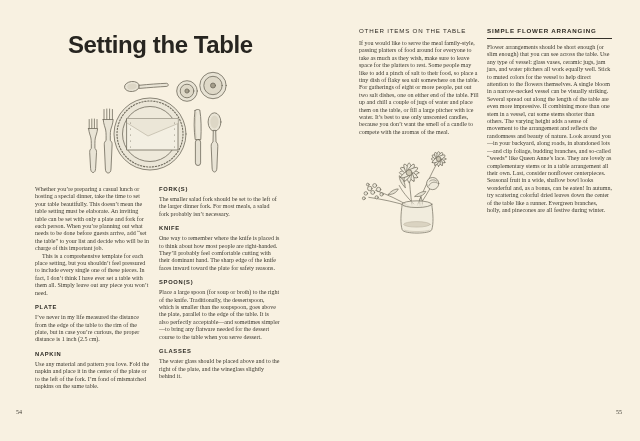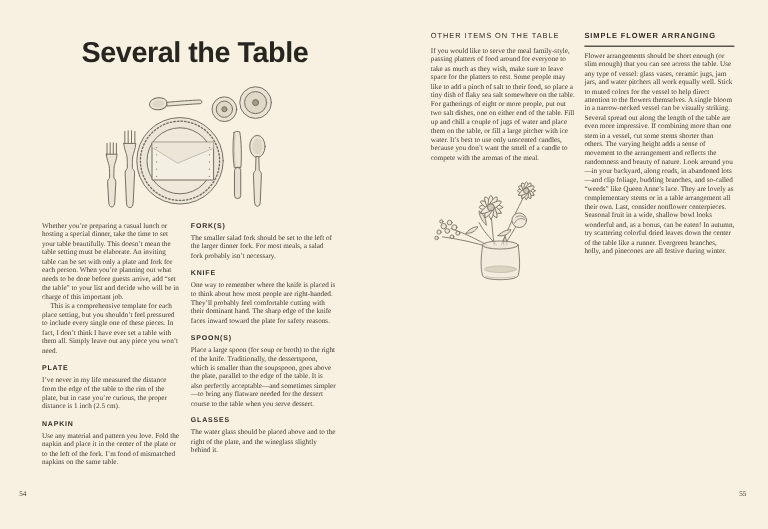--- a/index.html
+++ b/index.html
@@ -27,21 +27,21 @@
   svg{position:absolute;}
   .svg-setting{left:45px;top:62px;}
   .svg-flowers{left:356px;top:140px;}
 </style>
 </head>
 <body>
 
 <div class="spread">
 
   <div>
-    <h1 class="page-title">Several the Table</h1>
+    <h1 class="page-title">Setting the Table</h1>
 
     <svg class="svg-setting" width="250" height="118" viewBox="0 0 250 118">
       <g stroke="#6f6a5c" stroke-width="0.8" fill="none" stroke-linecap="round" stroke-linejoin="round">
 
         <g>
           <circle cx="105" cy="72" r="36" fill="#ebe6d7"></circle>
           <circle cx="105" cy="72" r="33" stroke-dasharray="1.3 1.7" stroke-width="1.1"></circle>
           <circle cx="105" cy="72" r="27.5" fill="#eee9da"></circle>
         </g>
         <g>

